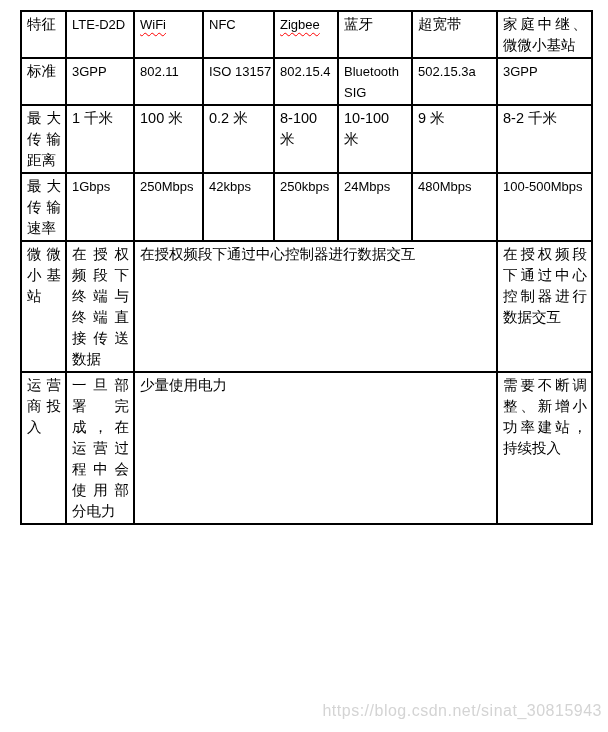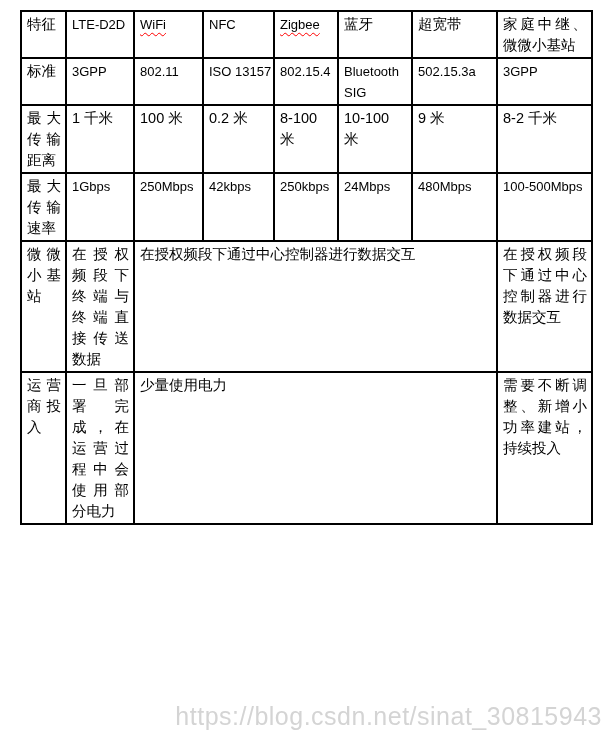--- a/index.html
+++ b/index.html
@@ -44,21 +44,21 @@
     text-decoration-style: wavy;
     text-decoration-color: #ff0000;
     text-decoration-thickness: 1px;
     text-underline-offset: 3px;
     text-decoration-skip-ink: none;
   }
   .watermark {
     position: absolute;
     right: 6px;
     top: 702px;
-    font-size: 25px;
+    font-size: 16px;
     color: #d4d4d4;
     letter-spacing: 0.5px;
     white-space: nowrap;
   }
 </style>
 </head>
 <body>
 
 <table class="cmp">
   <colgroup>

